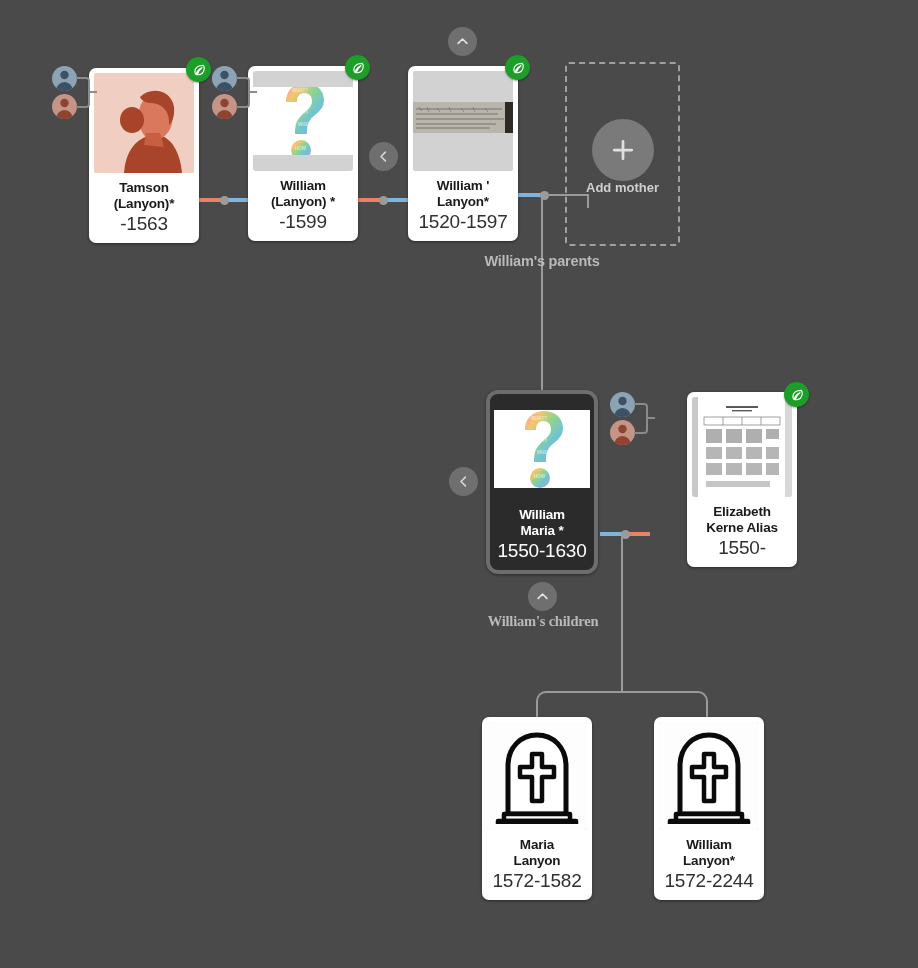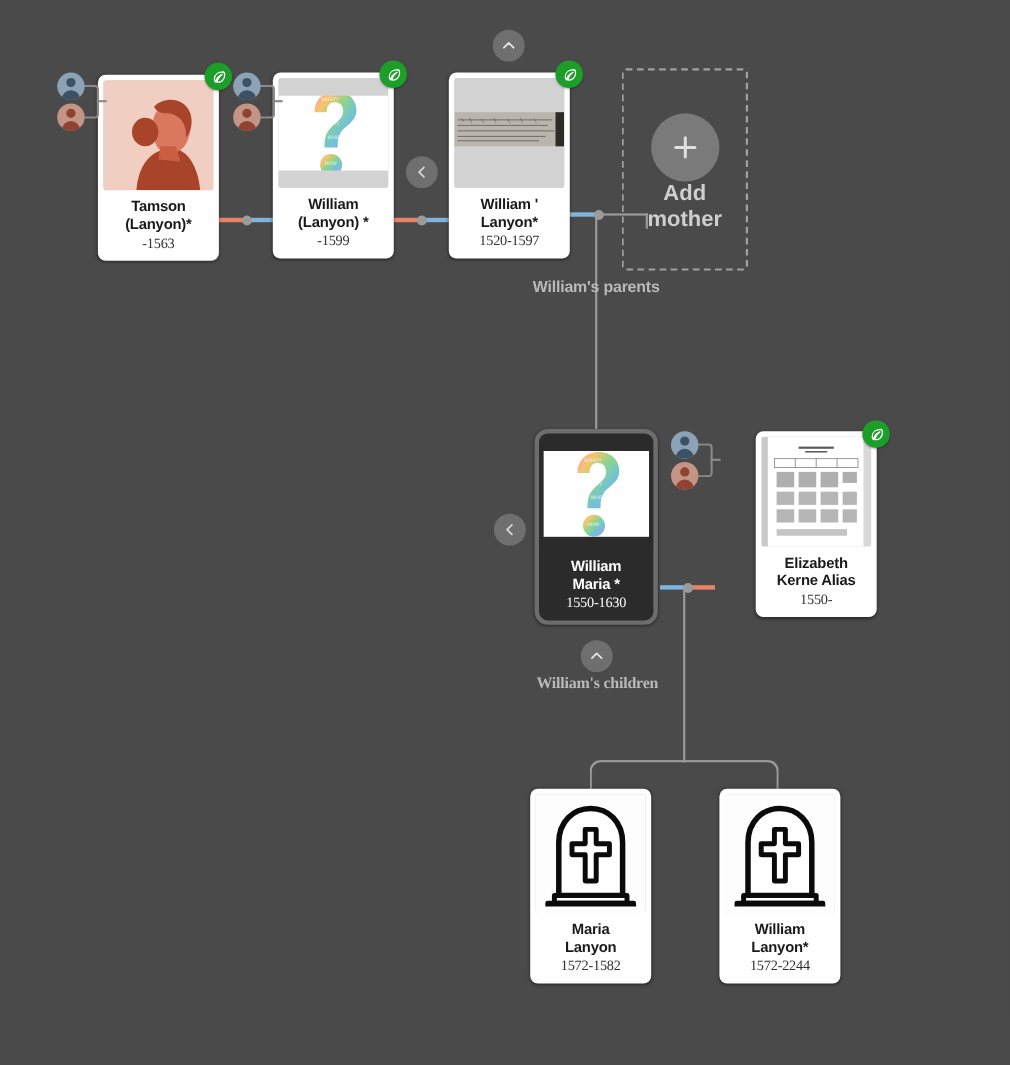--- a/index.html
+++ b/index.html
@@ -54,21 +54,21 @@
     overflow: hidden;
     position: relative;
     background: #d2d2d2;
   }
   .card.focused .thumb { height: 102px; background: #2b2b2b; }
   .card .name {
     font-size: 13.5px; font-weight: bold; color: #1a1a1a;
     line-height: 1.18; margin-top: 7px; letter-spacing: -.2px;
   }
   .card .dates {
-    font-size: 13px; color: #303030; margin-top: 1px; letter-spacing: -.2px; font-family: Liberation Serif, serif;
+    font-size: 19px; color: #303030; margin-top: 1px; letter-spacing: -.2px;
   }
   .card.focused .name, .card.focused .dates { color: #ffffff; }
 
   
   .leaf-badge {
     position: absolute; width: 25px; height: 25px;
     border-radius: 50%; background: #1d9e28;
     display: flex; align-items: center; justify-content: center;
     z-index: 12; box-shadow: 0 1px 2px rgba(0,0,0,.35);
   }
@@ -117,21 +117,21 @@
     align-items: center; justify-content: center;
     cursor: pointer;
   }
   .add-slot .plus-circ {
     width: 62px; height: 62px; border-radius: 50%;
     background: #7a7a7a;
     display: flex; align-items: center; justify-content: center;
     margin-top: 6px;
   }
   .add-slot .add-lbl {
-    font-size: 20px; font-weight: bold;
+    font-size: 13px; font-weight: bold;
     color: #cfcfcf; text-align: center; line-height: 1.15;
   }
 
   
   .band { position: absolute; left: 0; width: 100%; background: #d2d2d2; }
   .qmark-wrap {
     position: absolute; inset: 0; background: #ffffff;
     display: flex; align-items: center; justify-content: center;
   }
   .doc-wrap { position: absolute; inset: 0; background: #ffffff; }

